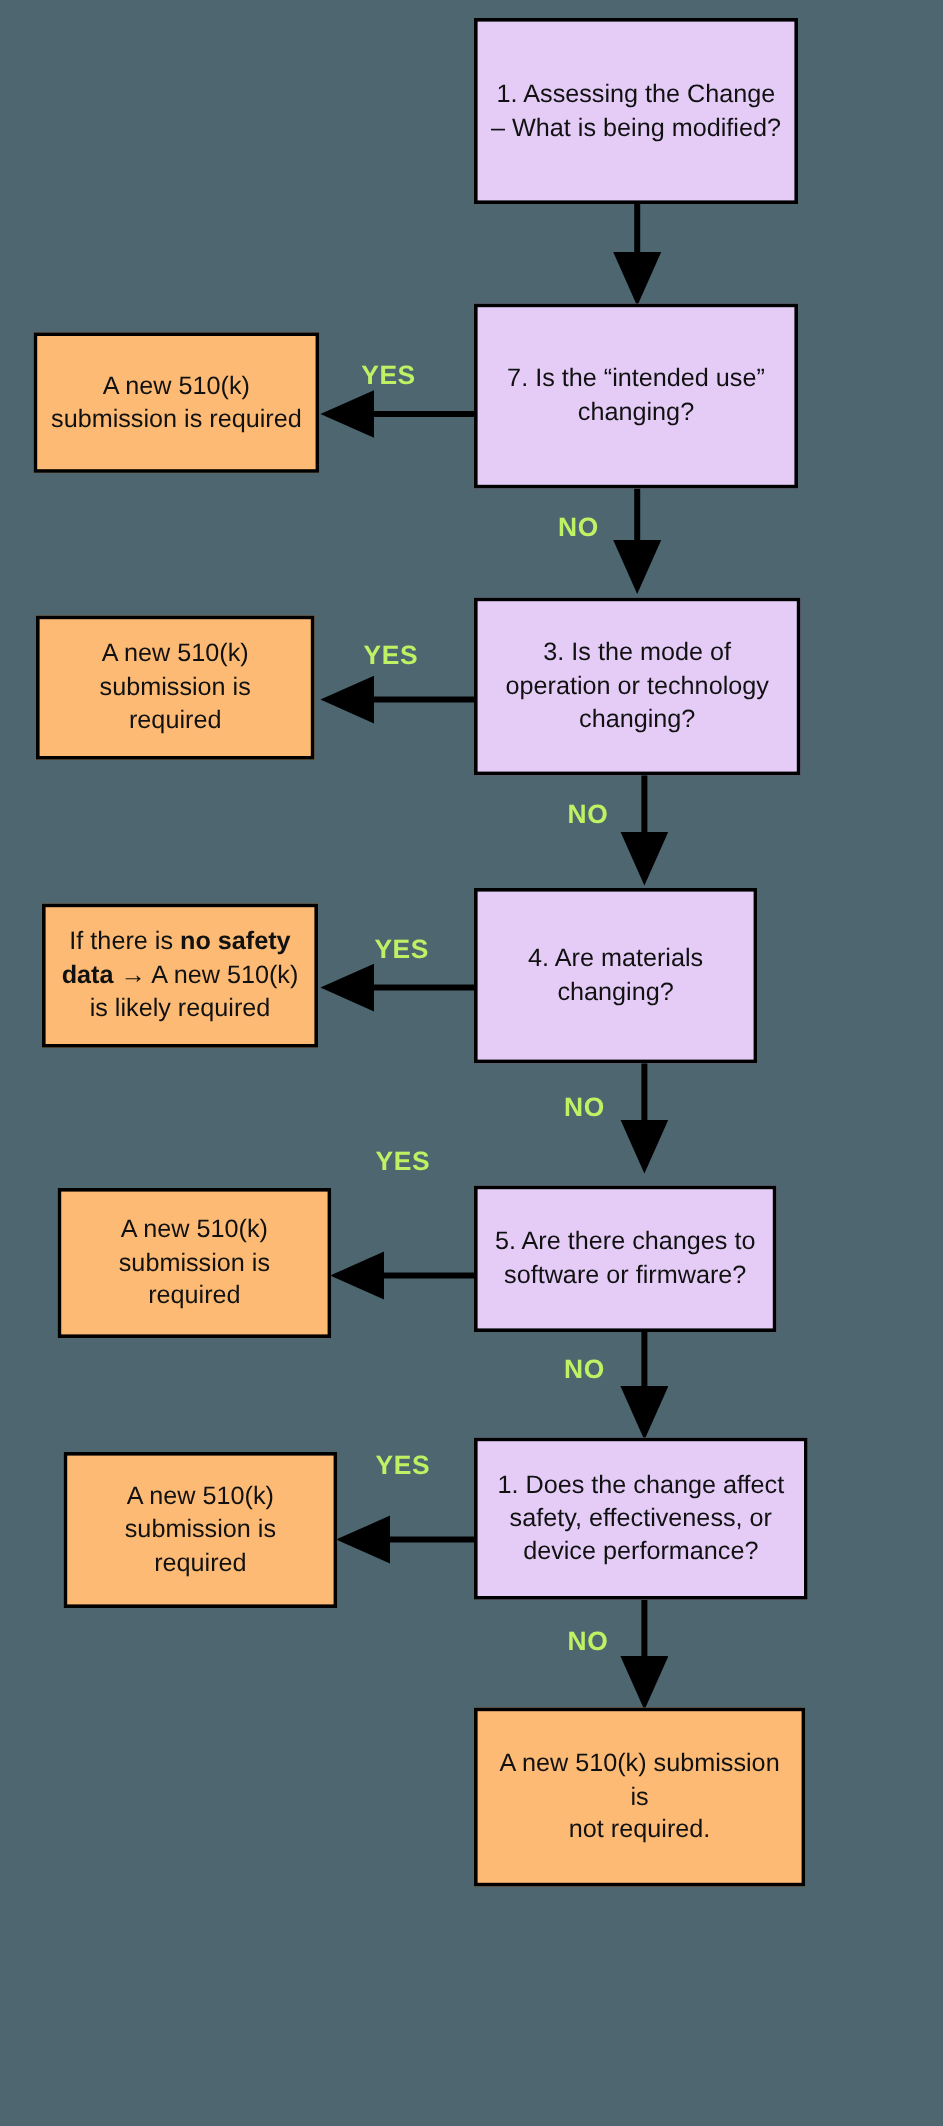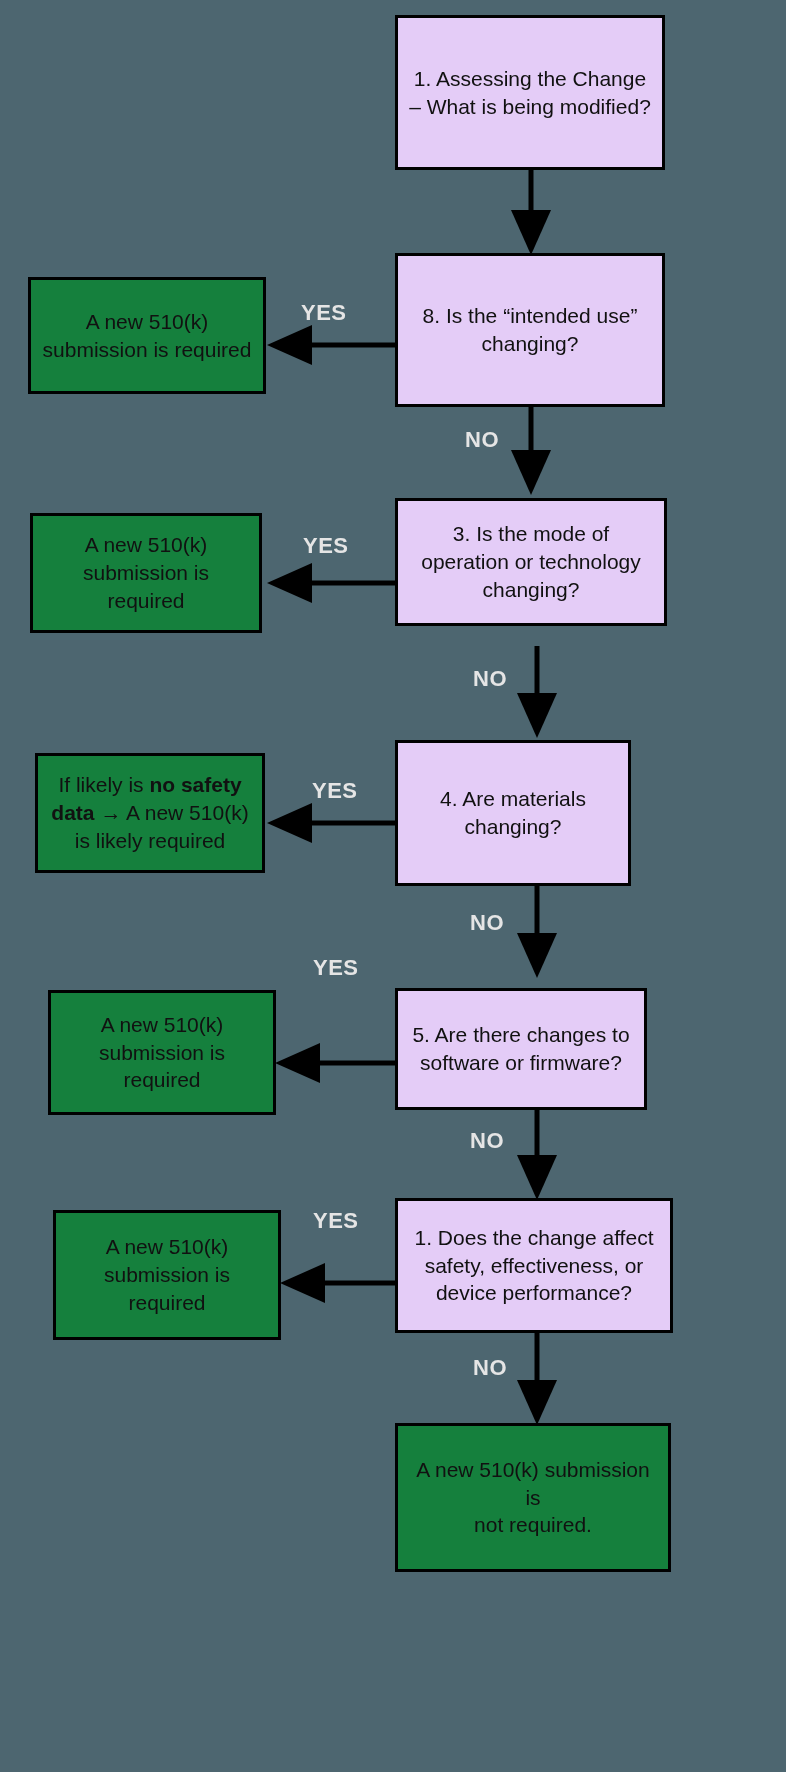--- a/index.html
+++ b/index.html
@@ -28,32 +28,32 @@
     text-align: center;
     color: #111111;
     font-size: 21px;
     line-height: 1.32;
     padding: 6px 10px;
   }
   .node.decision {
     background: #e4ccf7;
   }
   .node.outcome {
-    background: #15803d;
+    background: #fdba74;
   }
   .node .txt {
     display: block;
     width: 100%;
     white-space: pre-line;
   }
   .edge-label {
     position: absolute;
     font-size: 22px;
     font-weight: bold;
-    color: #e5e5e5;
+    color: #bef264;
     letter-spacing: 0.5px;
   }
   svg.connectors {
     position: absolute;
     left: 0;
     top: 0;
     width: 786px;
     height: 1772px;
     pointer-events: none;
   }
@@ -92,41 +92,41 @@
     <line x1="395" y1="1283" x2="290" y2="1283" stroke="#000" stroke-width="5" marker-end="url(#arr)"></line>
 
     <line x1="537" y1="1333" x2="537" y2="1415" stroke="#000" stroke-width="5" marker-end="url(#arr)"></line>
   </svg>
 
   <div class="node decision" style="left:395px; top:15px; width:270px; height:155px;">
     <span class="txt">1. Assessing the Change – What is being modified?</span>
   </div>
 
   <div class="node decision" style="left:395px; top:253px; width:270px; height:154px;">
-    <span class="txt">8. Is the “intended use” changing?</span>
+    <span class="txt">7. Is the “intended use” changing?</span>
   </div>
 
   <div class="node outcome" style="left:28px; top:277px; width:238px; height:117px;">
     <span class="txt">A new 510(k) submission is required</span>
   </div>
 
-  <div class="node decision" style="left:395px; top:498px; width:272px; height:128px;">
+  <div class="node decision" style="left:395px; top:498px; width:272px; height:148px;">
     <span class="txt">3. Is the mode of operation or technology changing?</span>
   </div>
 
   <div class="node outcome" style="left:30px; top:513px; width:232px; height:120px;">
     <span class="txt">A new 510(k) submission is required</span>
   </div>
 
   <div class="node decision" style="left:395px; top:740px; width:236px; height:146px;">
     <span class="txt">4. Are materials changing?</span>
   </div>
 
   <div class="node outcome" style="left:35px; top:753px; width:230px; height:120px;">
-    <span class="txt"><span>If likely is </span><b>no safety data</b><span> → A new 510(k) is likely required</span></span>
+    <span class="txt"><span>If there is </span><b>no safety data</b><span> → A new 510(k) is likely required</span></span>
   </div>
 
   <div class="node decision" style="left:395px; top:988px; width:252px; height:122px;">
     <span class="txt">5. Are there changes to software or firmware?</span>
   </div>
 
   <div class="node outcome" style="left:48px; top:990px; width:228px; height:125px;">
     <span class="txt">A new 510(k) submission is required</span>
   </div>
 

